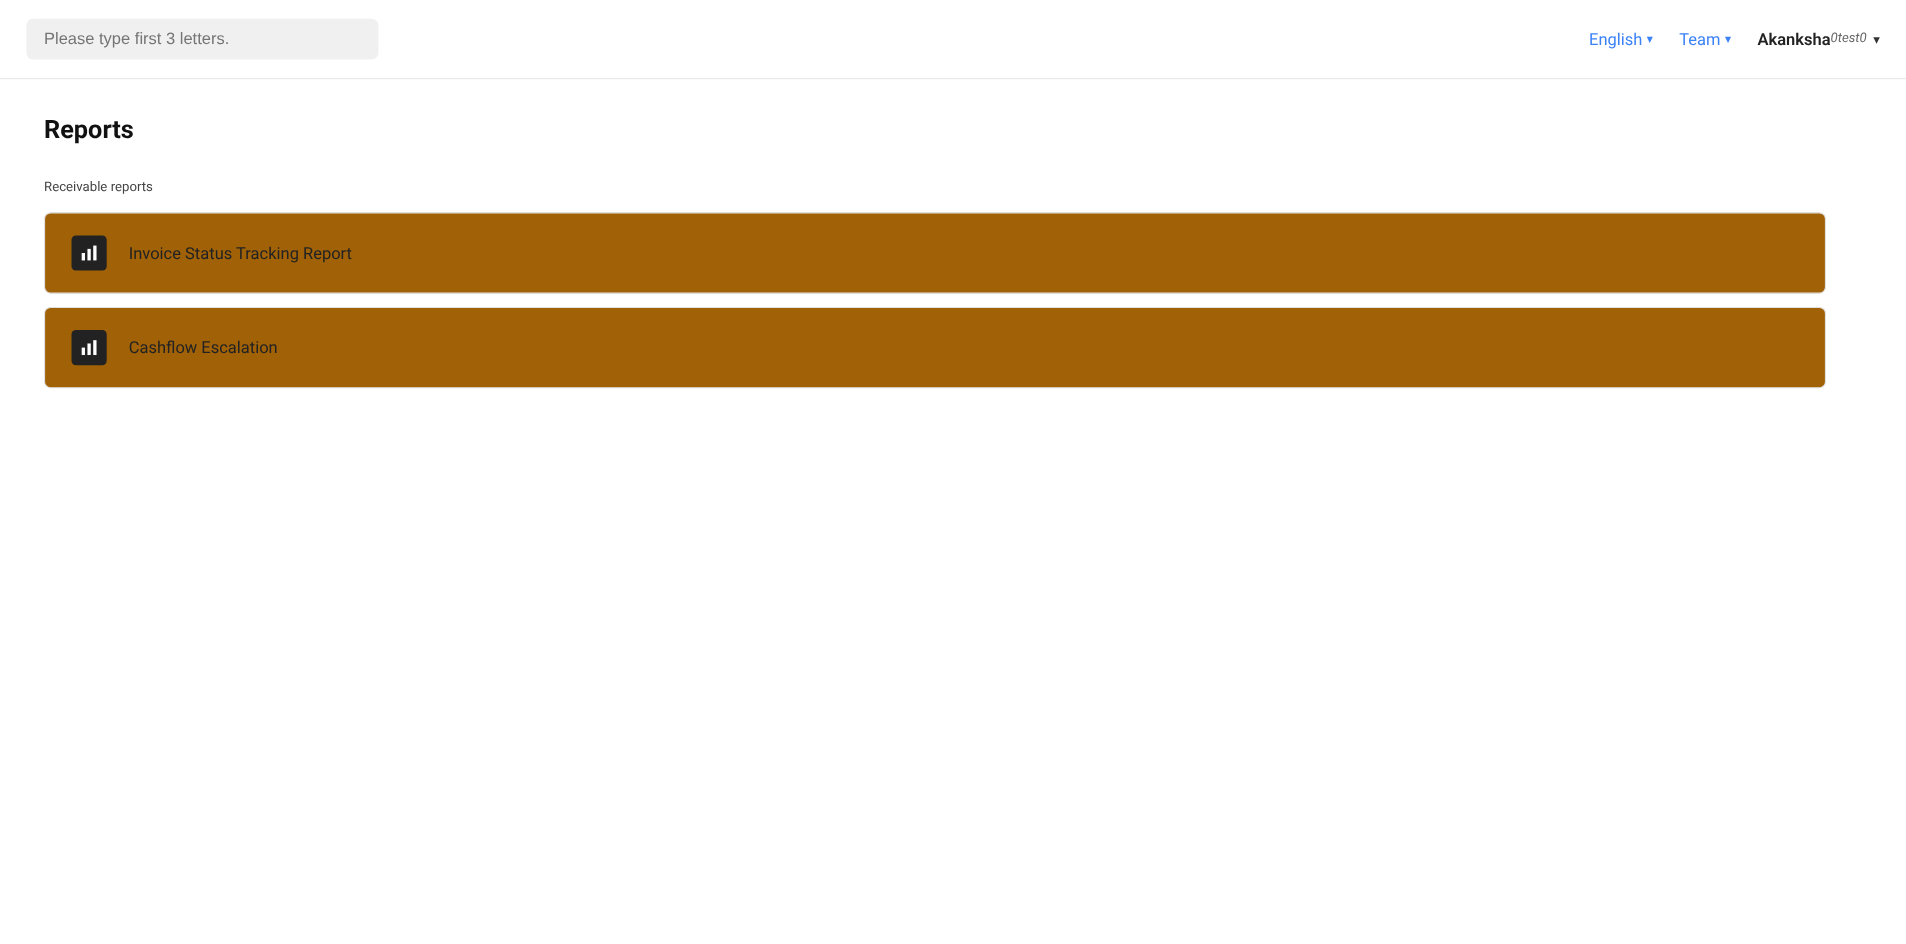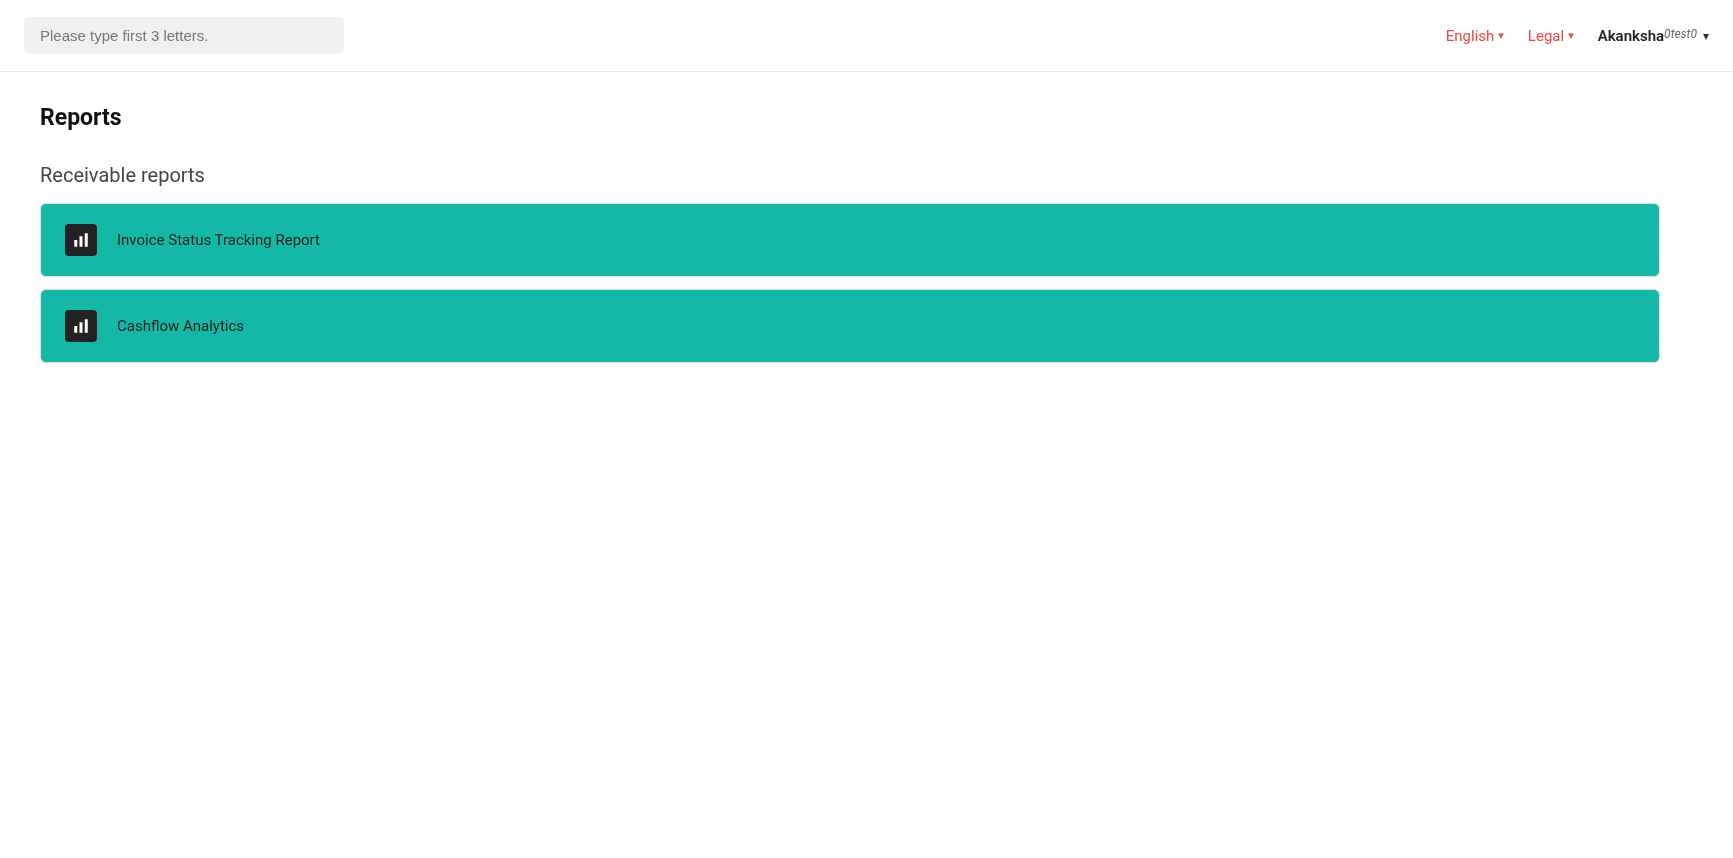--- a/index.html
+++ b/index.html
@@ -36,21 +36,21 @@
       outline: none;
     }
 
     .nav-right {
       display: flex;
       align-items: center;
       gap: 24px;
     }
 
     .nav-link {
-      color: #ef4444;
+      color: #3b82f6;
       font-size: 15px;
       display: flex;
       align-items: center;
       gap: 4px;
       cursor: pointer;
       text-decoration: none;
     }
 
     .nav-link .chevron {
       font-size: 11px;
@@ -93,41 +93,41 @@
     }
 
     .page-title {
       font-size: 23px;
       font-weight: 700;
       color: #111;
       margin-bottom: 32px;
     }
 
     .section-title {
-      font-size: 20px;
+      font-size: 12px;
       color: #444;
       margin-bottom: 16px;
       font-weight: 400;
     }
 
     .report-list {
       display: flex;
       flex-direction: column;
       gap: 0;
     }
 
     .report-item {
       display: flex;
       align-items: center;
       gap: 20px;
       padding: 20px 24px;
       border: 1px solid #e0e0e0;
       border-radius: 6px;
       margin-bottom: 12px;
-      background: #14b8a6;
+      background: #a16207;
       cursor: pointer;
       transition: background 0.15s;
     }
 
     .report-icon {
       width: 32px;
       height: 32px;
       background: #222;
       border-radius: 4px;
       display: flex;
@@ -151,21 +151,21 @@
 <body>
 
 <nav class="top-nav">
   <input class="search-input" type="text" placeholder="Please type first 3 letters." style="">
   <div class="nav-right">
     <a class="nav-link">
       <span>English</span>
       <span class="chevron">▾</span>
     </a>
     <a class="nav-link">
-      <span>Legal</span>
+      <span>Team</span>
       <span class="chevron">▾</span>
     </a>
     <div class="user-menu">
       <div class="user-info">
         <span class="user-name">Akanksha</span>
         <span class="user-sub">0test0</span>
       </div>
       <span class="chevron-down">▾</span>
     </div>
   </div>
@@ -188,16 +188,16 @@
       <span class="report-label">Invoice Status Tracking Report</span>
     </div>
       <div class="report-item">
       <div class="report-icon">
         <svg viewBox="0 0 24 24" xmlns="http://www.w3.org/2000/svg">
           <rect x="3" y="12" width="4" height="9"></rect>
           <rect x="10" y="7" width="4" height="14"></rect>
           <rect x="17" y="3" width="4" height="18"></rect>
         </svg>
       </div>
-      <span class="report-label">Cashflow Analytics</span>
+      <span class="report-label">Cashflow Escalation</span>
     </div>
     </div>
 </main>
 
 </body></html>

